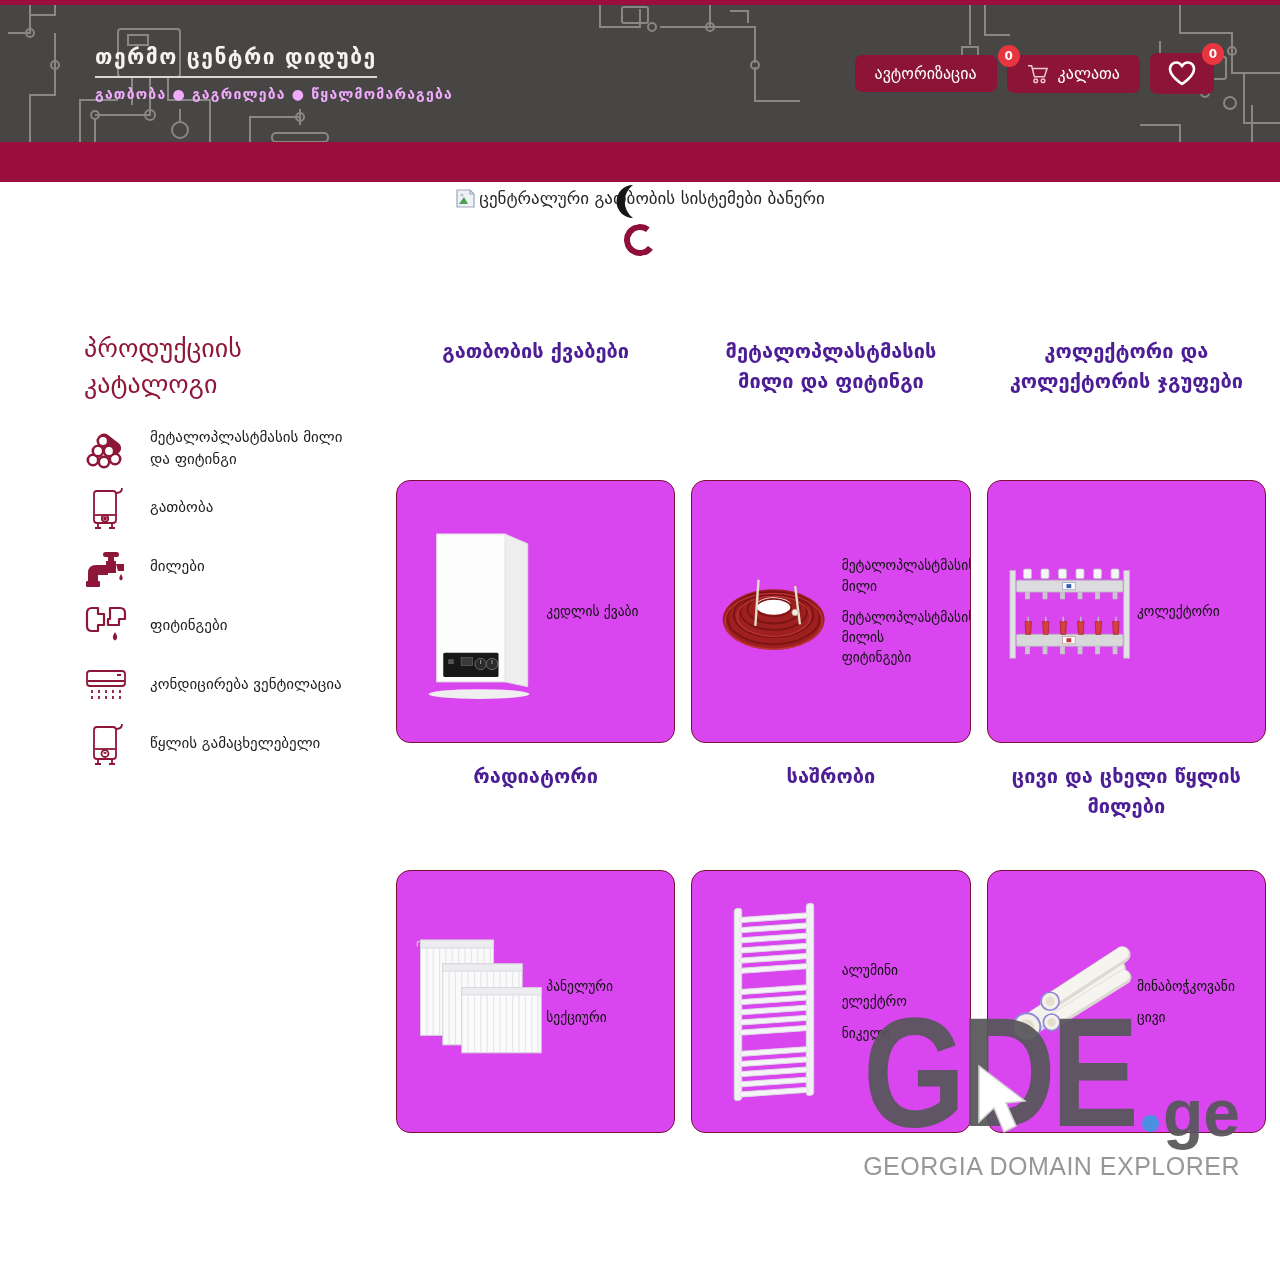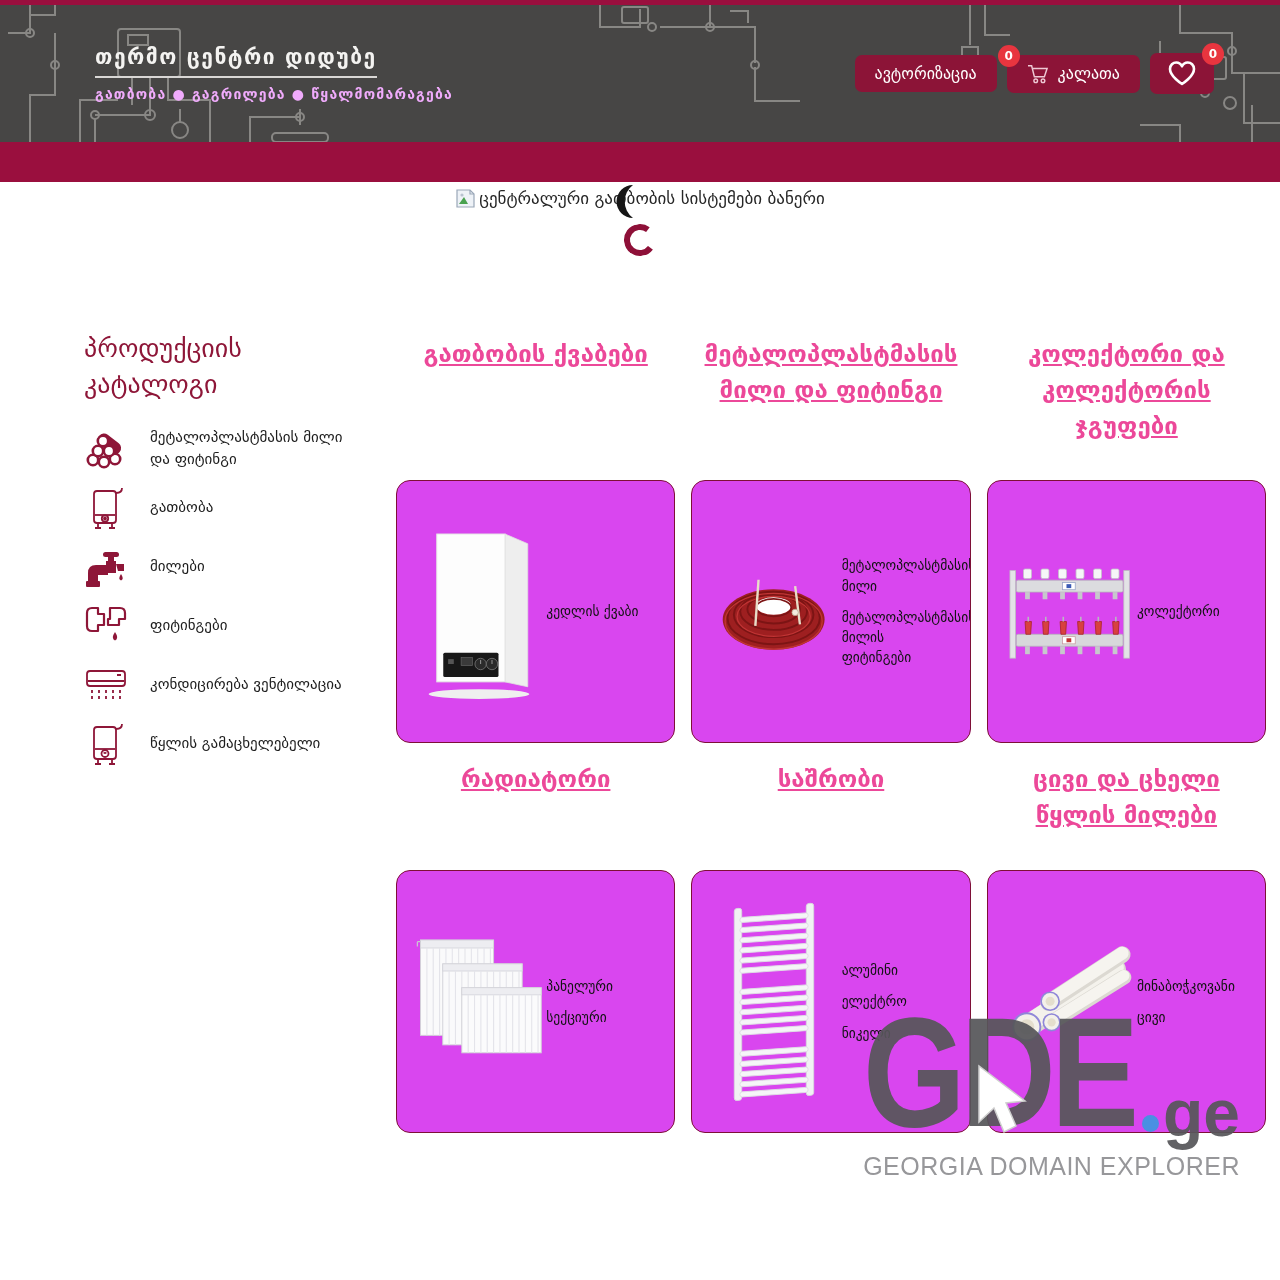--- a/index.html
+++ b/index.html
@@ -33,21 +33,21 @@
 
   
   .content { display:flex; padding:8px 14px 0 84px; }
   .sidebar { width:312px; flex-shrink:0; }
   .sidebar-title { font-size:26px; color:#8e1638; line-height:1.4; max-width:190px; margin:0 0 24px; font-weight:normal; }
   .side-item { display:flex; align-items:center; gap:22px; margin-bottom:15px; padding-right:30px; cursor:pointer; }
   .side-ic { width:44px; height:44px; flex-shrink:0; display:flex; align-items:center; justify-content:center; }
   .side-label { font-size:15px; color:#1d1d1d; line-height:1.45; }
 
   .main-grid { flex:1; display:grid; grid-template-columns:repeat(3,1fr); grid-template-rows:150px 263px 127px 263px; column-gap:16px; }
-  .cat-heading { font-size:24px; color:#ec4899; text-align:center; line-height:1.5; padding:6px 12px 0; cursor:pointer;text-decoration:underline; }
+  .cat-heading { font-size:20px; color:#4c1d95; text-align:center; line-height:1.5; padding:6px 12px 0; cursor:pointer; }
   .cat-heading.r2 { padding-top:18px; }
   .prod-card { border:1.5px solid #7e1037; border-radius:14px; background:#d946ef; display:flex; align-items:center; padding:10px 8px 10px 14px; overflow:hidden; }
   .prod-visual { width:53%; display:flex; align-items:center; justify-content:center; cursor:pointer; }
   .card-links { width:47%; display:flex; flex-direction:column; justify-content:center; gap:11px; font-size:13.5px; color:#121212; line-height:1.5; padding-right:4px; }
   .card-links span { cursor:pointer; }
 
   
   .watermark { position:absolute; right:40px; top:1026px; z-index:40; text-align:right; pointer-events:none; }
   .gde-row { display:flex; align-items:flex-end; justify-content:flex-end; position:relative; }
   .gde-text { font-family:"Liberation Sans", sans-serif; font-size:132px; font-weight:bold; line-height:.86; color:rgba(86,86,89,.93); letter-spacing:-5px; transform:scaleY(1.18); transform-origin:bottom; }

